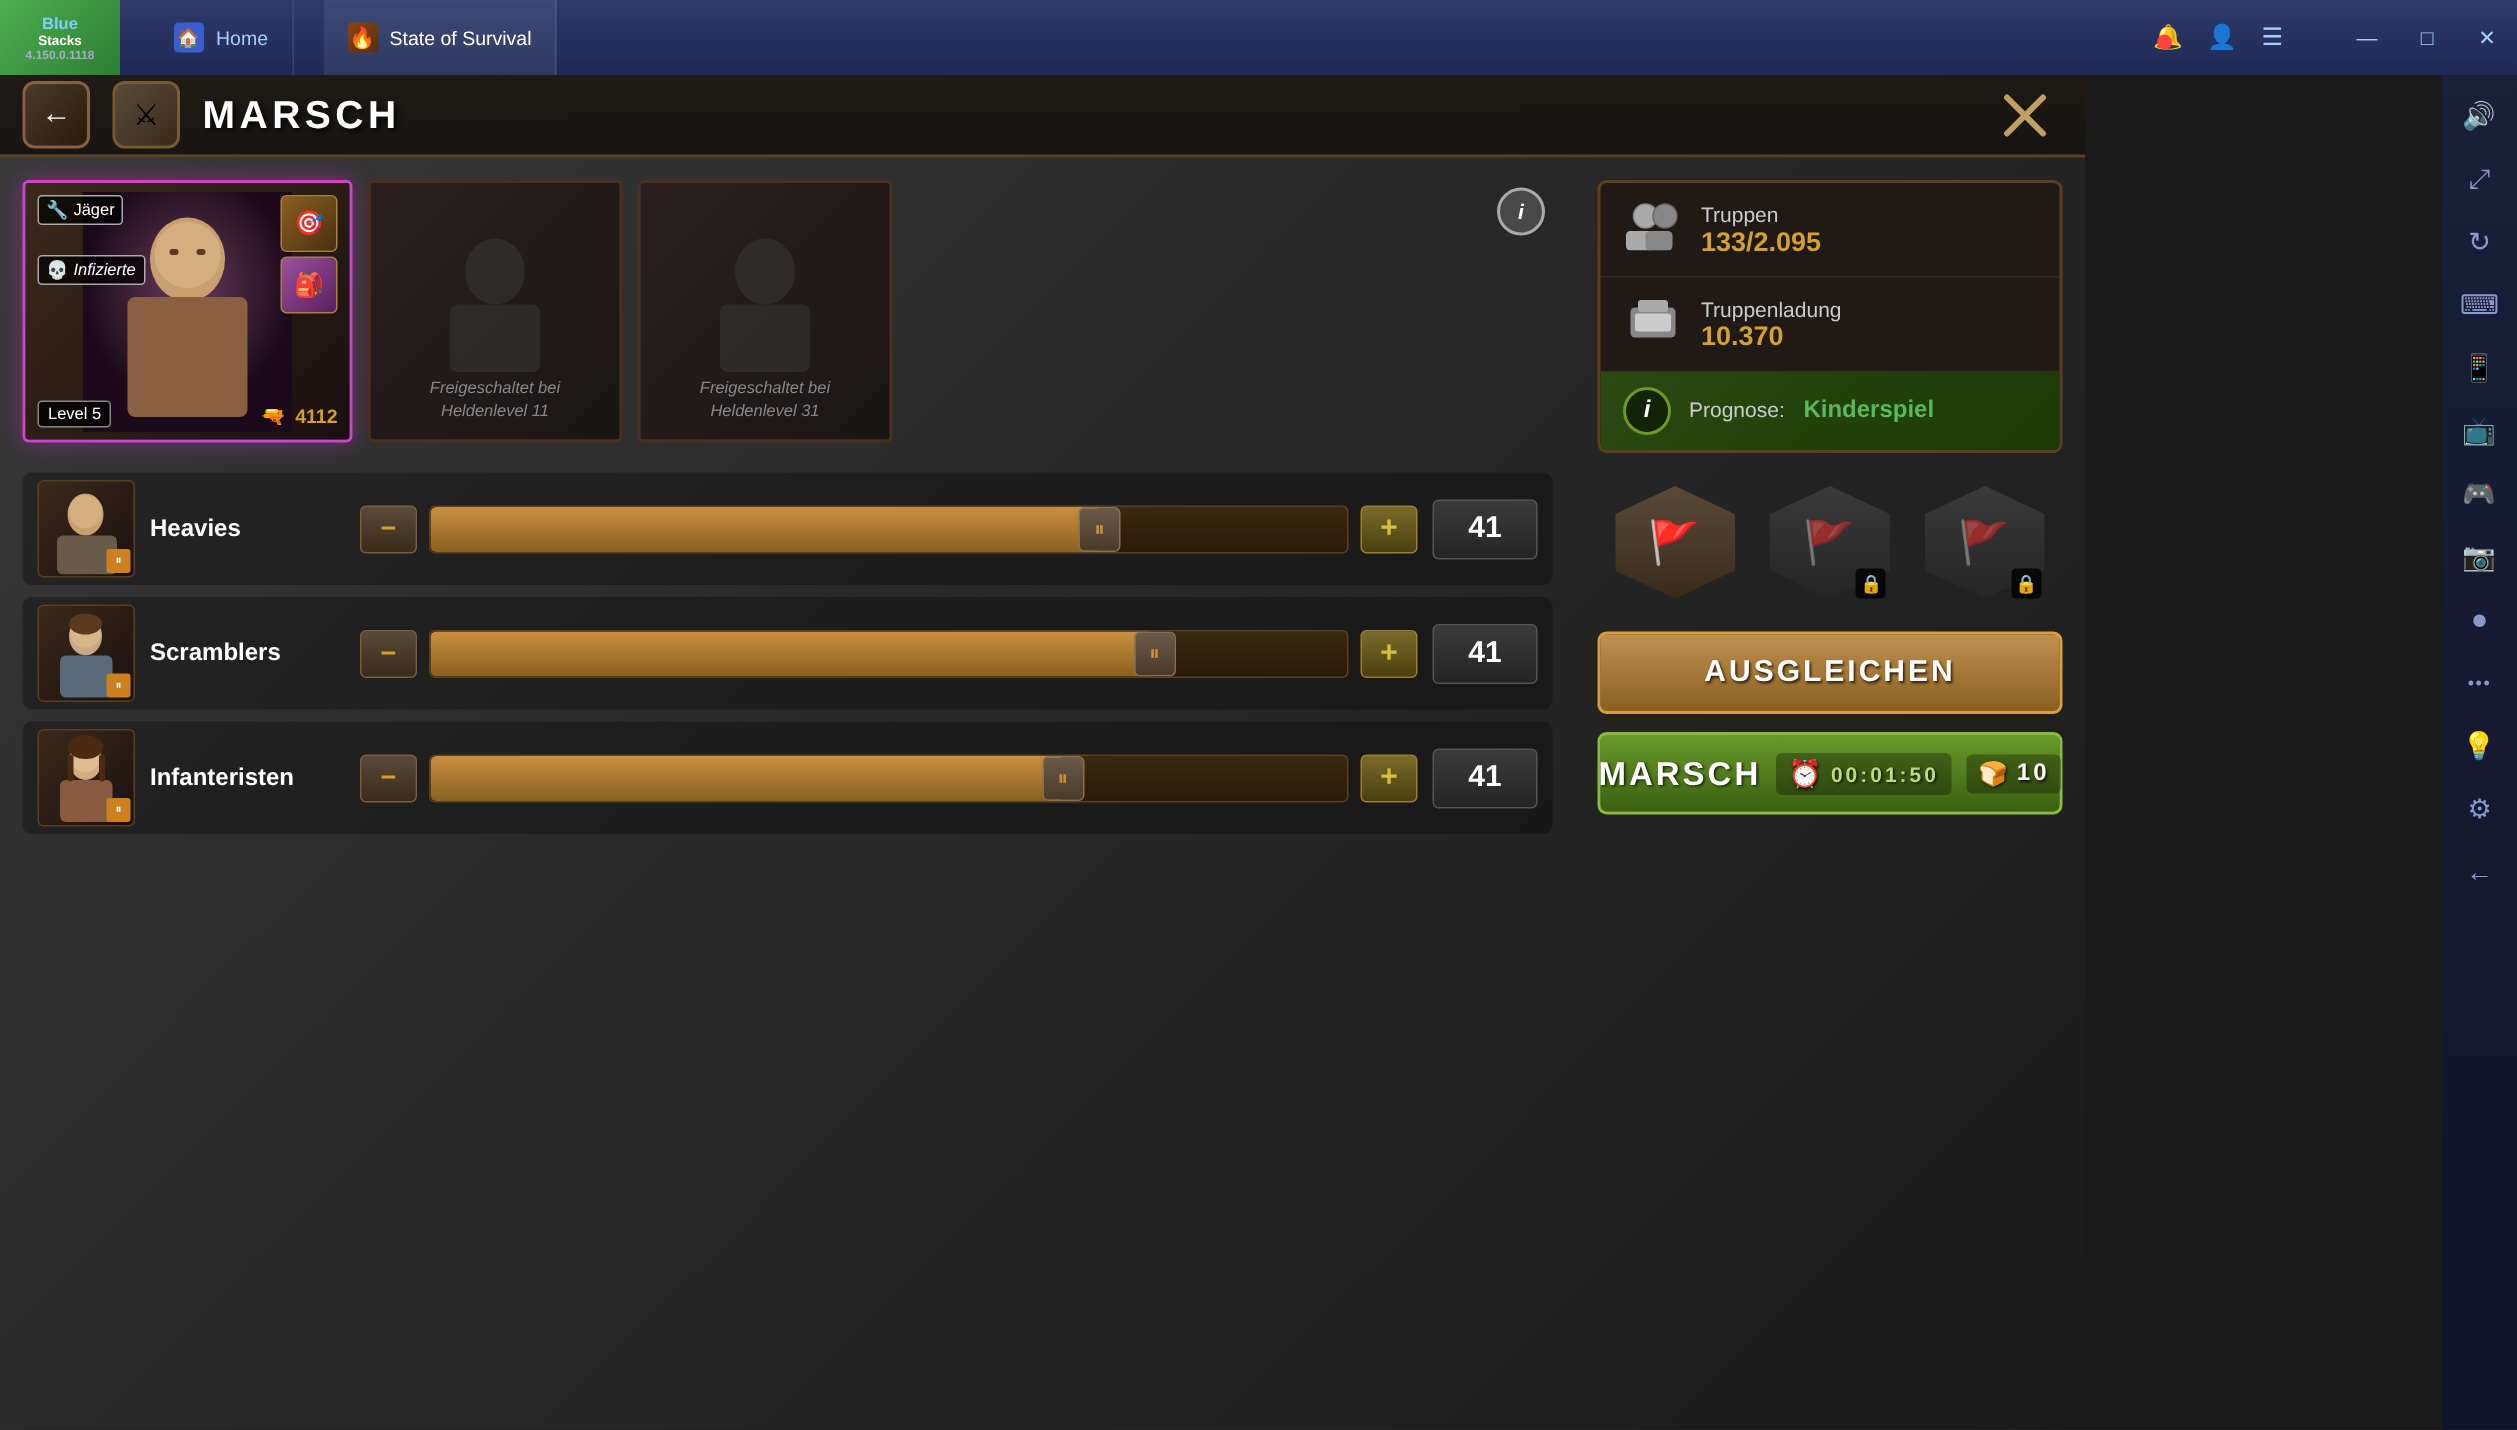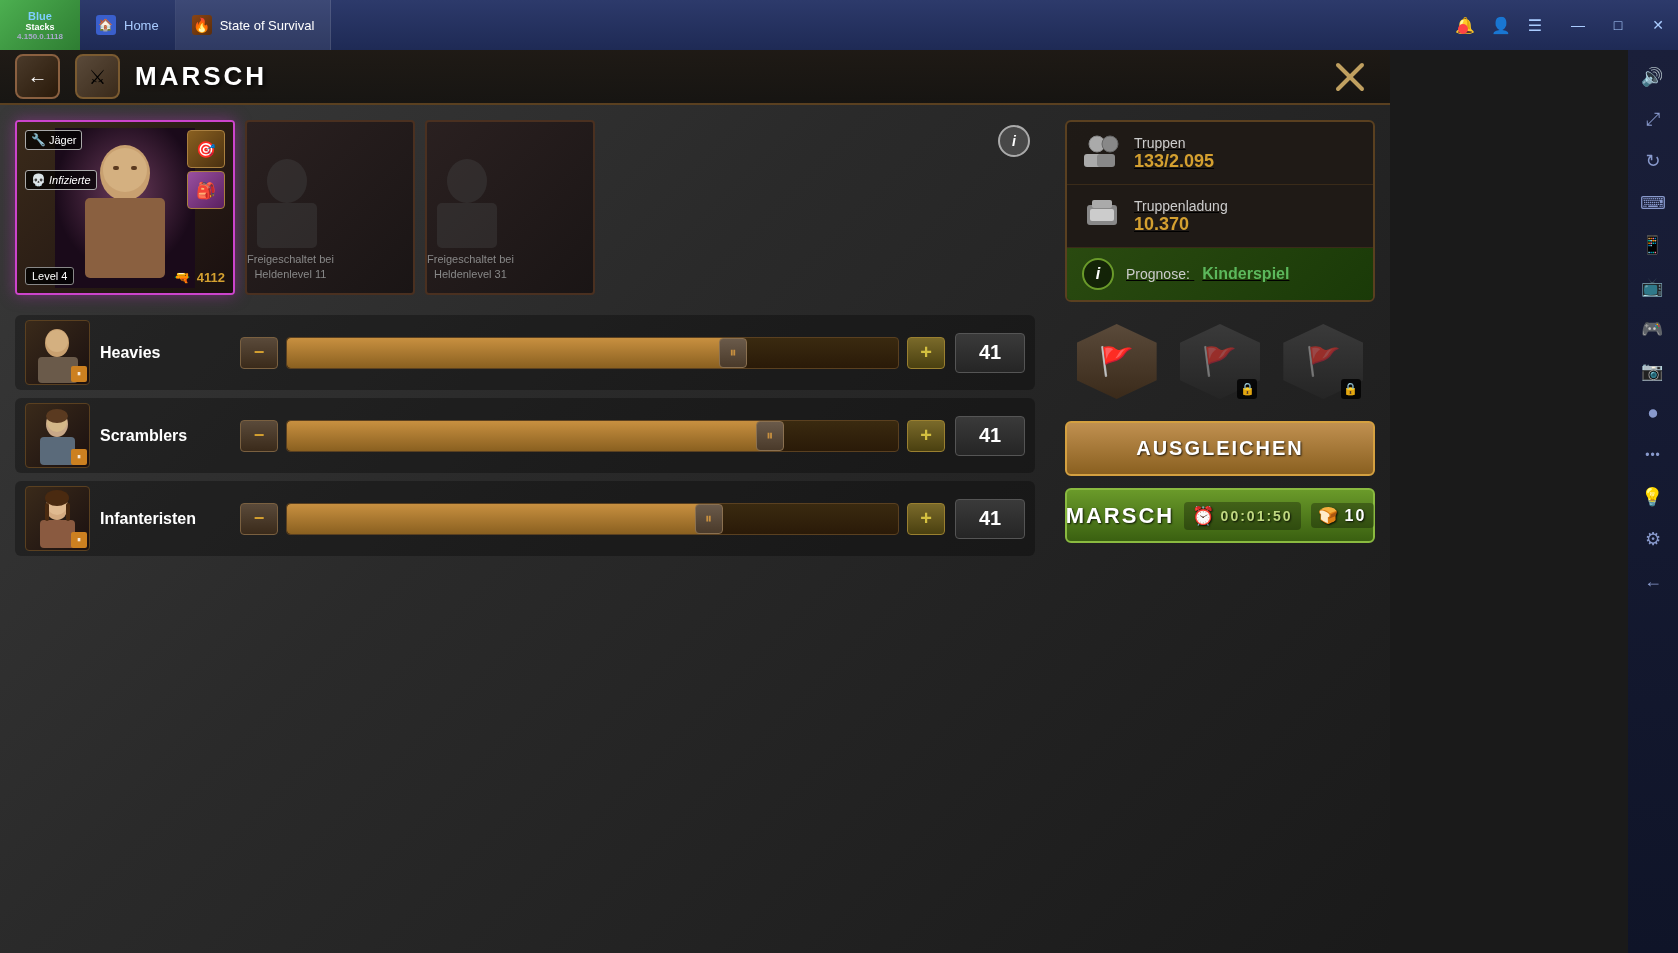--- a/index.html
+++ b/index.html
@@ -13,20 +13,21 @@
 
     
     .bluestacks-bar {
       width: 100%;
       height: 50px;
       background: linear-gradient(180deg, #2d3a6b 0%, #1e2a55 100%);
       display: flex;
       align-items: center;
       position: relative;
       z-index: 100;
+      gap: 20px;
     }
     .bs-logo {
       width: 80px;
       height: 50px;
       background: linear-gradient(135deg, #4CAF50 0%, #2e7d32 100%);
       display: flex;
       flex-direction: column;
       align-items: center;
       justify-content: center;
       color: white;
@@ -311,23 +312,24 @@
     }
 
     .hero-slot-locked {
       width: 170px;
       height: 175px;
       background: linear-gradient(135deg, #2a2020, #1a1515);
       border: 2px solid #4a3020;
       border-radius: 4px;
       display: flex;
       flex-direction: column;
-      align-items: flex-start;
+      align-items: center;
       justify-content: center;
       position: relative;
+      font-style: italic;
     }
     .hero-slot-shadow {
       font-size: 55px;
       opacity: 0.4;
       color: #555;
     }
     .hero-slot-unlock-text {
       position: absolute;
       bottom: 12px;
       text-align: center;
@@ -502,21 +504,20 @@
 
     .stat-icon {
       font-size: 28px;
       width: 40px;
       text-align: center;
       flex-shrink: 0;
     }
 
     .stat-content {
       flex: 1;
-      text-decoration: underline;
     }
     .stat-label {
       color: #ccc;
       font-size: 14px;
     }
     .stat-value {
       color: #d4a030;
       font-size: 18px;
       font-weight: bold;
     }
@@ -781,21 +782,21 @@
             <div class="hero-class-badge">
               <span style="color:#aaa;font-size:12px">🔧</span>
               <span class="hero-class-name">Jäger</span>
             </div>
 
             <div class="hero-trait-badge">
               <span style="color:#aaa;font-size:12px">💀</span>
               <span class="hero-trait-name">Infizierte</span>
             </div>
 
-            <div class="hero-level-badge">Level 4</div>
+            <div class="hero-level-badge">Level 5</div>
 
             <div class="hero-attack-count">
               <span class="hero-attack-icon">🔫</span>
               <span>4112</span>
             </div>
           </div>
 
           <div class="hero-slot-locked">
             <div class="hero-slot-shadow">
               <svg width="80" height="100" viewBox="0 0 80 100">

